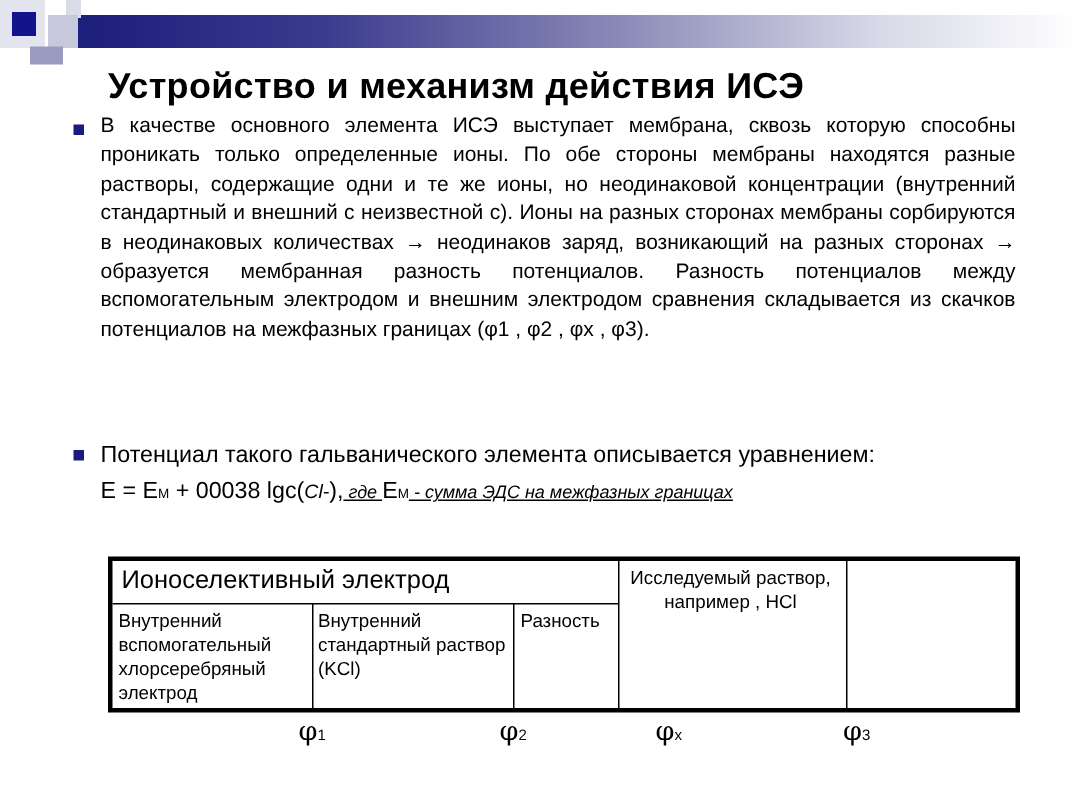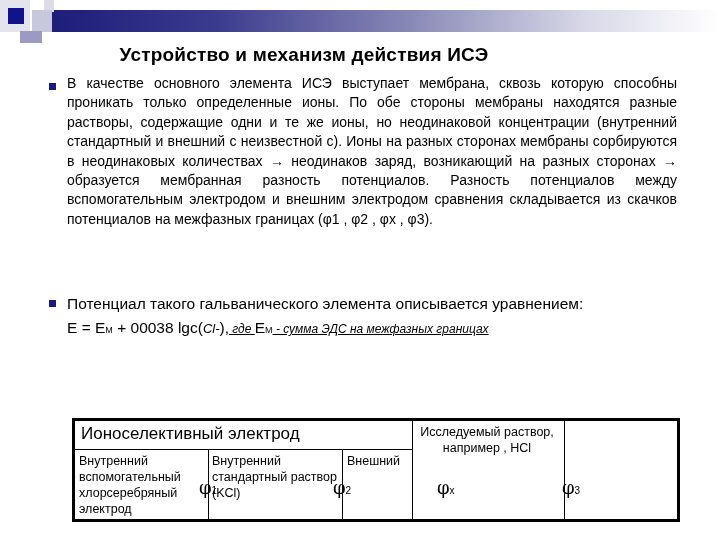--- a/index.html
+++ b/index.html
@@ -15,38 +15,38 @@
     background: linear-gradient(to right, #1c1c7a 0%, #3a3a8e 25%, #8b8bb8 55%, #d8d8e8 80%, #ffffff 100%);
   }
   .deco-sq1 { left: 8px; top: 8px; width: 16px; height: 16px; background: #12128a; }
   .deco-sq2 { left: 0px; top: 0px; width: 30px; height: 32px; background: #e4e4ef; }
   .deco-sq3 { left: 32px; top: 10px; width: 20px; height: 22px; background: #c8c8dc; }
   .deco-sq4 { left: 20px; top: 31px; width: 22px; height: 12px; background: #9a9ac2; }
   .deco-sq5 { left: 44px; top: 0px; width: 10px; height: 12px; background: #dcdce8; }
 
   .title {
     position: absolute; left: 0; top: 44px; width: 608px;
-    text-align: center; font-weight: bold; font-size: 19px; letter-spacing: 0.2px;
+    text-align: center; font-weight: bold; font-size: 24px; letter-spacing: 0.2px;
   }
   .bullet {
     position: absolute; left: 49px; width: 7px; height: 7px; background: #1a1a80;
   }
   .para {
     position: absolute; left: 67px; width: 610px;
     font-size: 14px; line-height: 19.4px; text-align: justify; text-align-last: left;
   }
   .para2 { position: absolute; left: 67px; top: 295px; font-size: 15.5px; white-space: nowrap; }
   .formula { position: absolute; left: 67px; top: 319px; font-size: 15.5px; white-space: nowrap; }
   .formula .sub { font-size: 9px; }
   .formula .it { font-style: italic; font-size: 13px; }
   .formula .it-sm { font-style: italic; font-size: 12px; text-decoration: underline; }
 
   .scheme {
     position: absolute; left: 72px; top: 371px; width: 608px; height: 104px;
-    border: 3px solid #000; box-sizing: border-box; margin-top: 47px;
+    border: 3px solid #000; box-sizing: border-box;
   }
   .scheme .c {
     position: absolute; top: 0; bottom: 0; border-left: 1px solid #000;
   }
   .scheme .hline { position: absolute; left: 0; top: 28px; width: 337px; border-top: 1px solid #000; }
   .cell-text { position: absolute; font-size: 12.5px; line-height: 16px; }
   .header-text { position: absolute; left: 6px; top: 3px; font-size: 17px; }
   .phi { position: absolute; top: 477px; font-size: 18px; font-family: "DejaVu Serif", serif; }
   .phi .s { font-size: 10px; font-family: "Liberation Sans", sans-serif; }
 </style>
@@ -77,20 +77,20 @@
 <div class="scheme">
   <div class="hline"></div>
   <div class="c" style="left:133px; top:28px;"></div>
   <div class="c" style="left:267px; top:28px;"></div>
   <div class="c" style="left:337px;"></div>
   <div class="c" style="left:489px;"></div>
 
   <div class="header-text">Ионоселективный электрод</div>
   <div class="cell-text" style="left:4px; top:32px; width:128px;">Внутренний вспомогательный хлорсеребряный электрод</div>
   <div class="cell-text" style="left:137px; top:32px; width:128px;">Внутренний стандартный раствор (KCl)</div>
-  <div class="cell-text" style="left:272px; top:32px; width:64px;">Внешний</div>
+  <div class="cell-text" style="left:272px; top:32px; width:64px;">Разность</div>
   <div class="cell-text" style="left:342px; top:3px; width:140px;text-align:center;">Исследуемый раствор, например , HCl</div>
 </div>
 
 <div class="phi" style="left:199px;"><span>φ</span><span class="s">1</span></div>
 <div class="phi" style="left:333px;"><span>φ</span><span class="s">2</span></div>
 <div class="phi" style="left:437px;"><span>φ</span><span class="s">x</span></div>
 <div class="phi" style="left:562px;"><span>φ</span><span class="s">3</span></div>
 
 </body></html>

